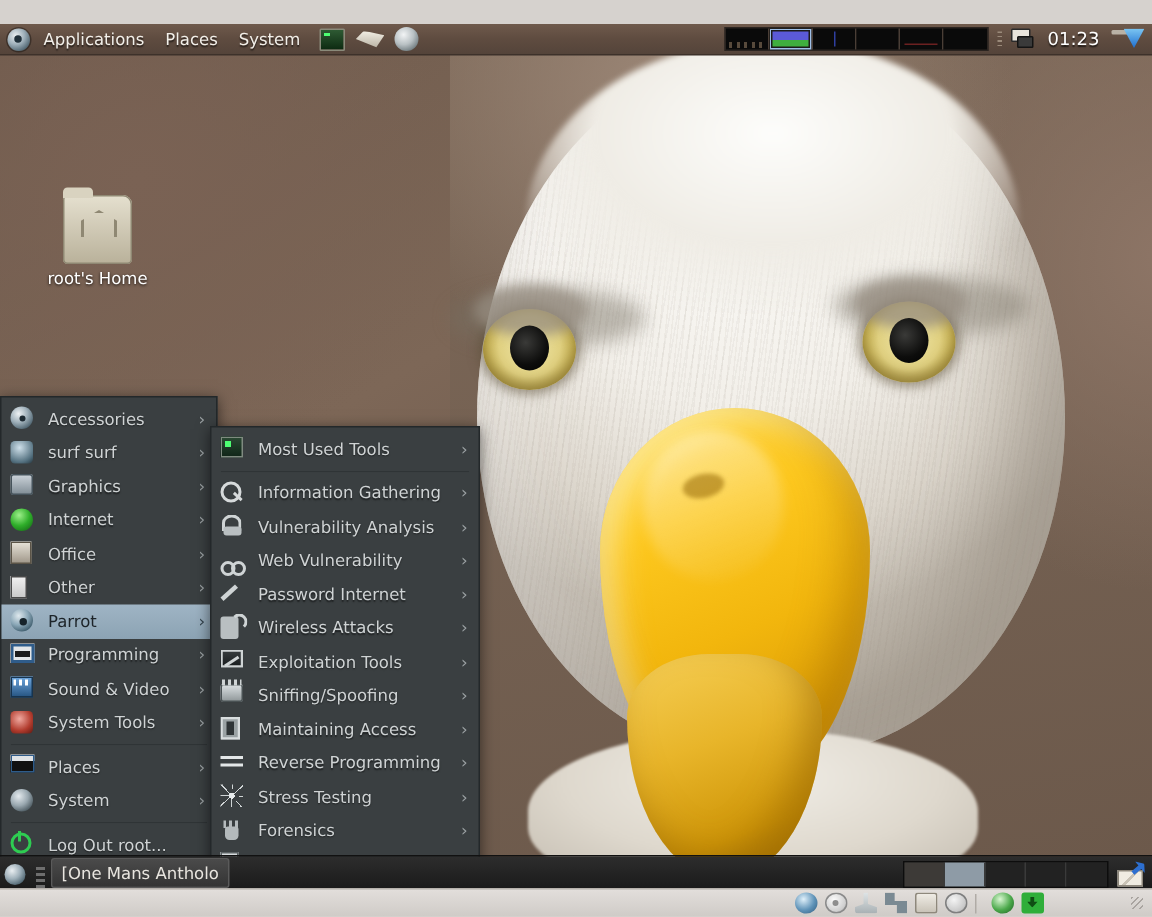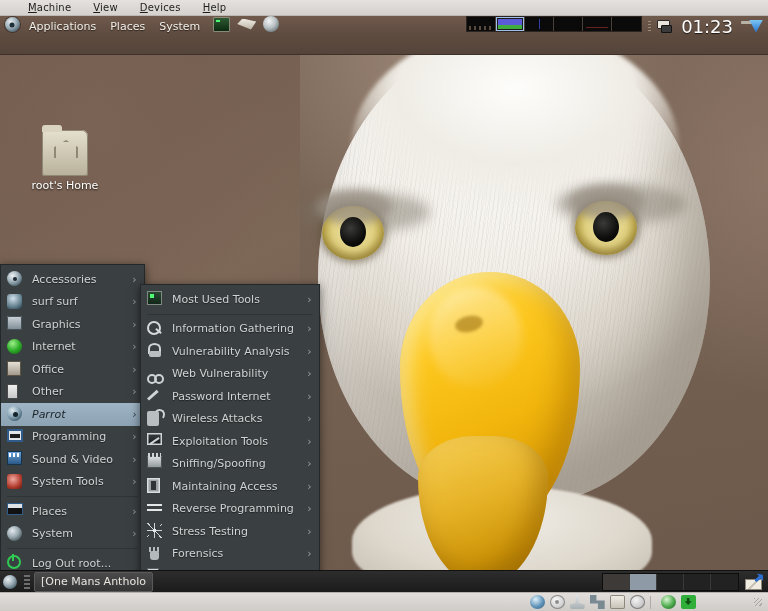--- a/index.html
+++ b/index.html
@@ -96,24 +96,24 @@
   }
   .nostril { position:absolute; left:455px; top:300px; width:28px; height:16px;
     border-radius:50%; background: rgba(150,104,6,.55); filter: blur(1.5px); transform: rotate(-12deg); }
   .chin { position:absolute; left:352px; top:470px; width:300px; height:110px;
     border-radius:50% 50% 40% 40%;
     background: radial-gradient(ellipse 70% 80% at 50% 30%, #f1eee7 0%, #ded8cd 60%, #c6bfb3 100%);
     filter: blur(1px); }
 
   
   .panel-top {
-    position: absolute; top: 0; left: 0; width: 768px; height: 39px;
+    position: absolute; top: 0; left: 0; width: 768px; height: 21px;
     background: linear-gradient(#6f5a4c, #5f4c40 48%, #54443a 100%);
     border-bottom: 1px solid #3d312a;
-    display: flex; align-items: flex-start;
+    display: flex; align-items: center;
     font-size: 11px; color: #f2efe9;
   }
   .panel-top .pmenu { padding: 0 7px; line-height: 21px; height: 21px; white-space: nowrap;
     text-shadow: 0 1px 1px rgba(0,0,0,.6); }
   .panel-logo { width: 20px; height: 17px; margin-left: 2px; display:flex; align-items:center; justify-content:center; }
   .parrot-badge { width: 15px; height: 15px; border-radius: 50%;
     background: radial-gradient(circle at 36% 32%, #e9eef1 0%, #9fb0ba 42%, #4e6470 78%, #2b3941 100%);
     position: relative; box-shadow: 0 0 0 1px rgba(0,0,0,.35); }
   .parrot-badge:before { content:""; position:absolute; left:50%; top:50%; width:5px; height:5px;
     transform: translate(-50%,-50%); border-radius:50%; background:#20303a; }
@@ -138,32 +138,32 @@
   .pager .ws .line { position:absolute; left:50%; top:2px; bottom:2px; width:1px; background:#2f3fa0; }
   .pager .ws .redline { position:absolute; left:3px; right:3px; bottom:3px; height:1px; background:#6b2020; }
 
   .tray { display: flex; align-items: center; gap: 5px; margin-right: 5px; }
   .tray .dots3 { width:3px; height:11px; background: repeating-linear-gradient(#9a8a7a 0 1px, transparent 1px 3px); }
   .tray .netico { width: 17px; height: 14px; position: relative; }
   .tray .netico .scr { position:absolute; left:1px; top:0; width:13px; height:9px;
     background:#e8e4dc; border:1px solid #2a2a2a; border-radius:1px; }
   .tray .netico .scr2 { position:absolute; left:5px; top:5px; width:11px; height:8px;
     background:#3a3a3a; border:1px solid #141414; border-radius:1px; }
-  .clock { font-size: 18px; color: #fff; text-shadow: 0 1px 1px rgba(0,0,0,.7); padding: 0 3px; }
+  .clock { font-size: 12px; color: #fff; text-shadow: 0 1px 1px rgba(0,0,0,.7); padding: 0 3px; }
   .tray .updown { width: 22px; height: 16px; position: relative; }
   .tray .updown .bar { position:absolute; left:0; top:2px; width:13px; height:3px; background:#b9b2a6; border-radius:1px; }
   .tray .updown .arr { position:absolute; left:8px; top:1px; width:14px; height:13px;
     background: linear-gradient(#7cc6f2,#1f6fd0); clip-path: polygon(0 0,100% 0,50% 100%); }
 
   
   .panel-bottom {
     position: absolute; left: 0; bottom: 0; width: 768px; height: 22px;
     background: linear-gradient(#2d2d2d, #1b1b1b);
     border-top: 1px solid #111;
-    display: flex; align-items: center; font-size: 11px; color: #d8d4cd;
+    display: flex; align-items: flex-end; font-size: 11px; color: #d8d4cd;
   }
   .panel-bottom .showdesk { width: 20px; height: 18px; display:flex; align-items:center; justify-content:center; }
   .panel-bottom .showdesk .b { width:14px;height:14px;border-radius:50%;
     background: radial-gradient(circle at 36% 32%, #e9eef1 0%, #9fb0ba 42%, #4e6470 78%, #2b3941 100%); }
   .panel-bottom .sep { width: 6px; height: 14px; margin: 0 4px;
     background: repeating-linear-gradient(#6e6e6e 0 2px, transparent 2px 4px); }
   .tasklist { display: flex; align-items: center; height: 20px; }
   .task {
     height: 20px; max-width: 268px; padding: 0 6px; display: flex; align-items: center;
     background: linear-gradient(#4a4a4a,#343434); border: 1px solid #5a5a5a; border-radius: 2px;
@@ -189,21 +189,21 @@
     box-shadow: 0 2px 9px rgba(0,0,0,.55);
     font-size: 11px; color: #cfd3d4; padding: 3px 0;
   }
   #main-menu { left: 0; top: 248px; width: 145px; }
   #sub-menu  { left: 140px; top: 268px; width: 180px; }
   .mrow { display: flex; align-items: center; height: 22.5px; padding: 0 5px 0 6px; position: relative; }
   .mrow .ico { width: 18px; height: 16px; margin-right: 7px; flex: none; position: relative; }
   .mrow .lbl { flex: 1; white-space: nowrap; overflow: hidden; text-overflow: ellipsis;
     text-shadow: 0 1px 1px rgba(0,0,0,.5); }
   .mrow .arrow { width: 9px; text-align: center; color: #9aa0a2; font-size: 11px; }
-  .mrow.sel { background: linear-gradient(#9fb4c4, #8ca3b4); color: #1d2429; font-style: italic; }
+  .mrow.sel { background: linear-gradient(#9fb4c4, #8ca3b4); color: #1d2429; }
   .mrow.sel .lbl { text-shadow: none; }
   .mrow.sel .arrow { color: #33424c; }
   .msep { height: 1px; margin: 3px 6px; background: #4e5457; border-bottom: 1px solid #2f3436; }
 
   
   .i-disc { width:15px;height:15px;border-radius:50%;
     background: radial-gradient(circle at 36% 32%, #eef2f4 0%, #9fb0ba 42%, #4e6470 78%, #2b3941 100%); }
   .i-disc:before { content:""; position:absolute; left:6px; top:6px; width:4px; height:4px; border-radius:50%; background:#1e2b33; }
   .i-anon { width:15px;height:15px;border-radius:3px;
     background: radial-gradient(circle at 40% 30%, #cfe0ea, #53707f 70%, #24343c); }
@@ -324,26 +324,20 @@
   .vbox-status .divider { width:1px; height:13px; background:#b0aba6; margin: 0 5px; }
   .vbox-status .hostkey { margin-left: 5px; white-space: nowrap; margin-top: 36px; }
   .vbox-status .grip { width: 8px; height: 8px; margin-left: 6px;
     background: repeating-linear-gradient(135deg,#a9a4a0 0 1px, transparent 1px 3px); }
 </style>
 </head>
 <body>
 
 <div id="app">
 
-  <div class="vbox-menubar">
-    <div class="mi"><span class="mn">M</span><span>achine</span></div>
-    <div class="mi"><span class="mn">V</span>iew</div>
-    <div class="mi"><span class="mn">D</span>evices</div>
-    <div class="mi"><span class="mn">H</span>elp</div>
-  </div>
 
   <div class="vm">
 
     <div class="wallpaper">
       <div class="eagle">
         <div class="blurbg"></div>
         <div class="head"></div>
         <div class="crown"></div>
         <div class="brow brow-l"></div>
         <div class="brow brow-r"></div>

